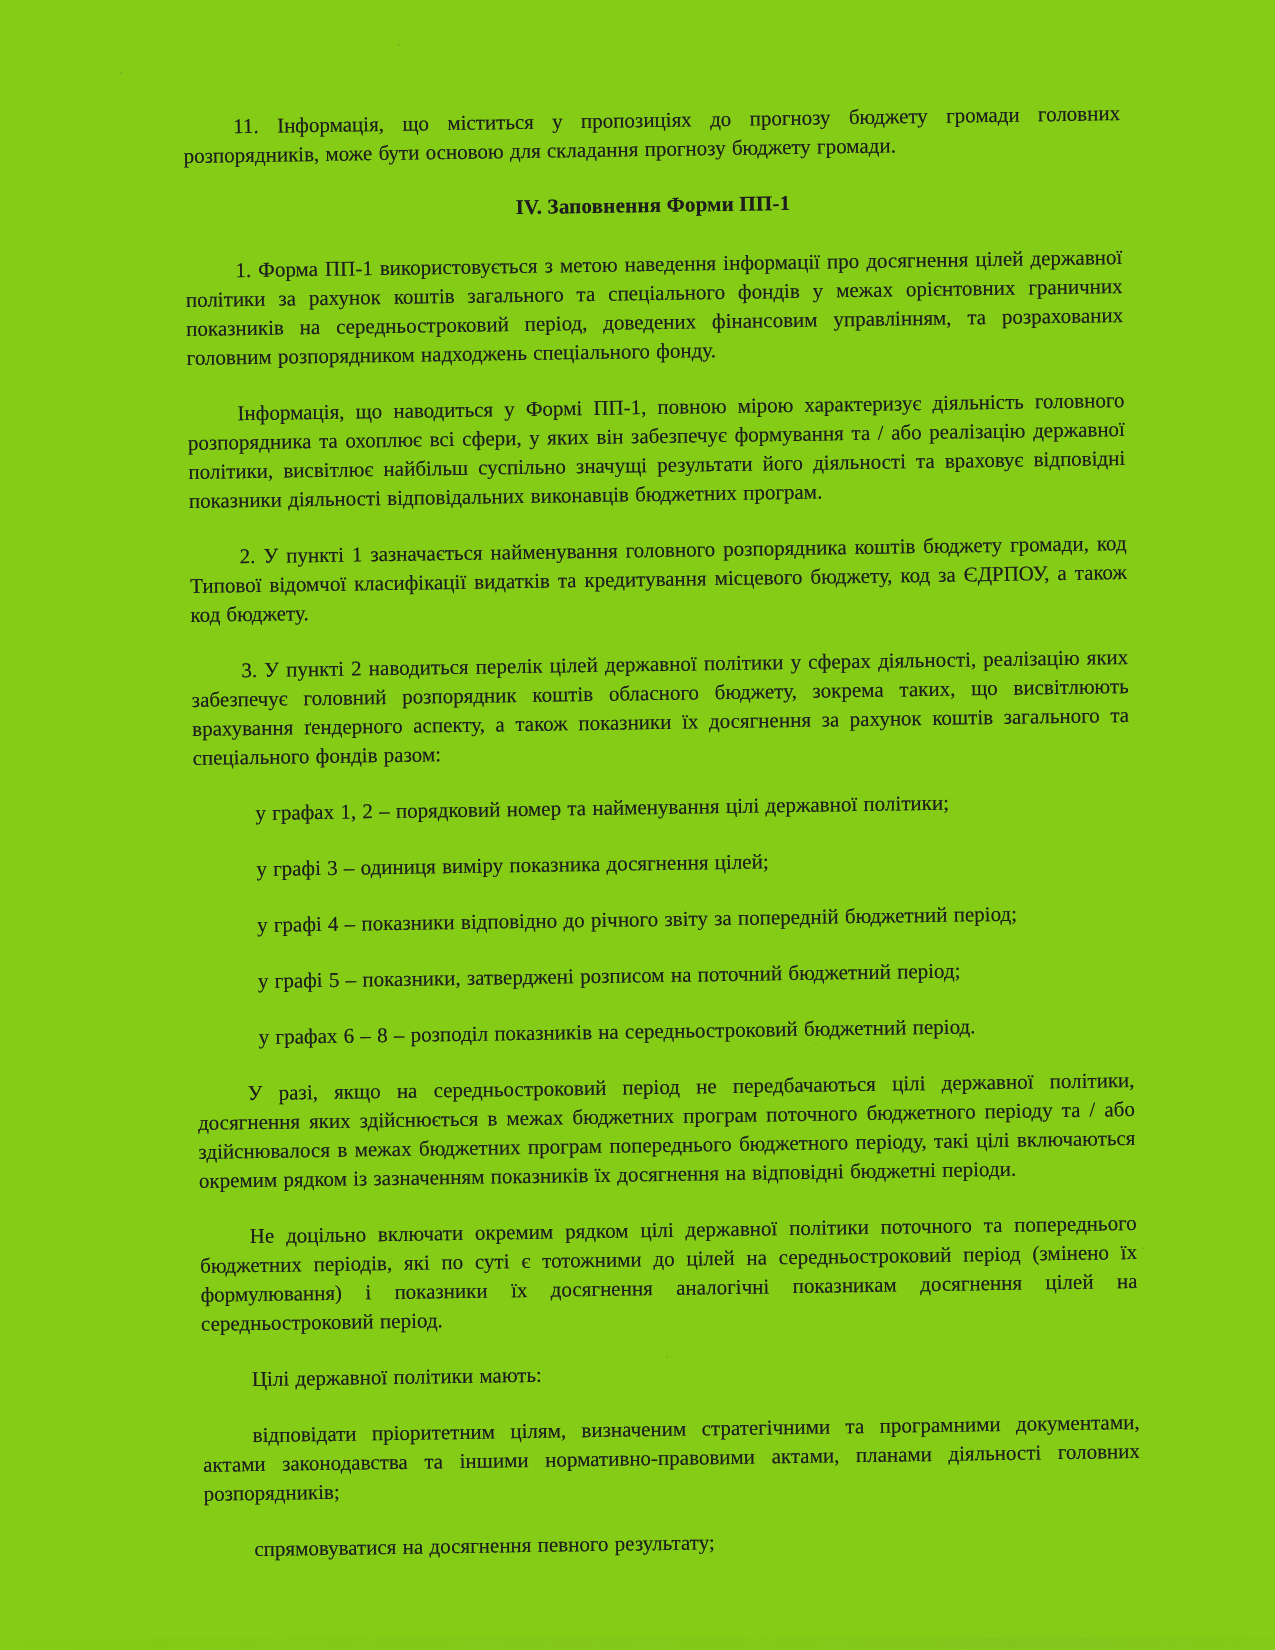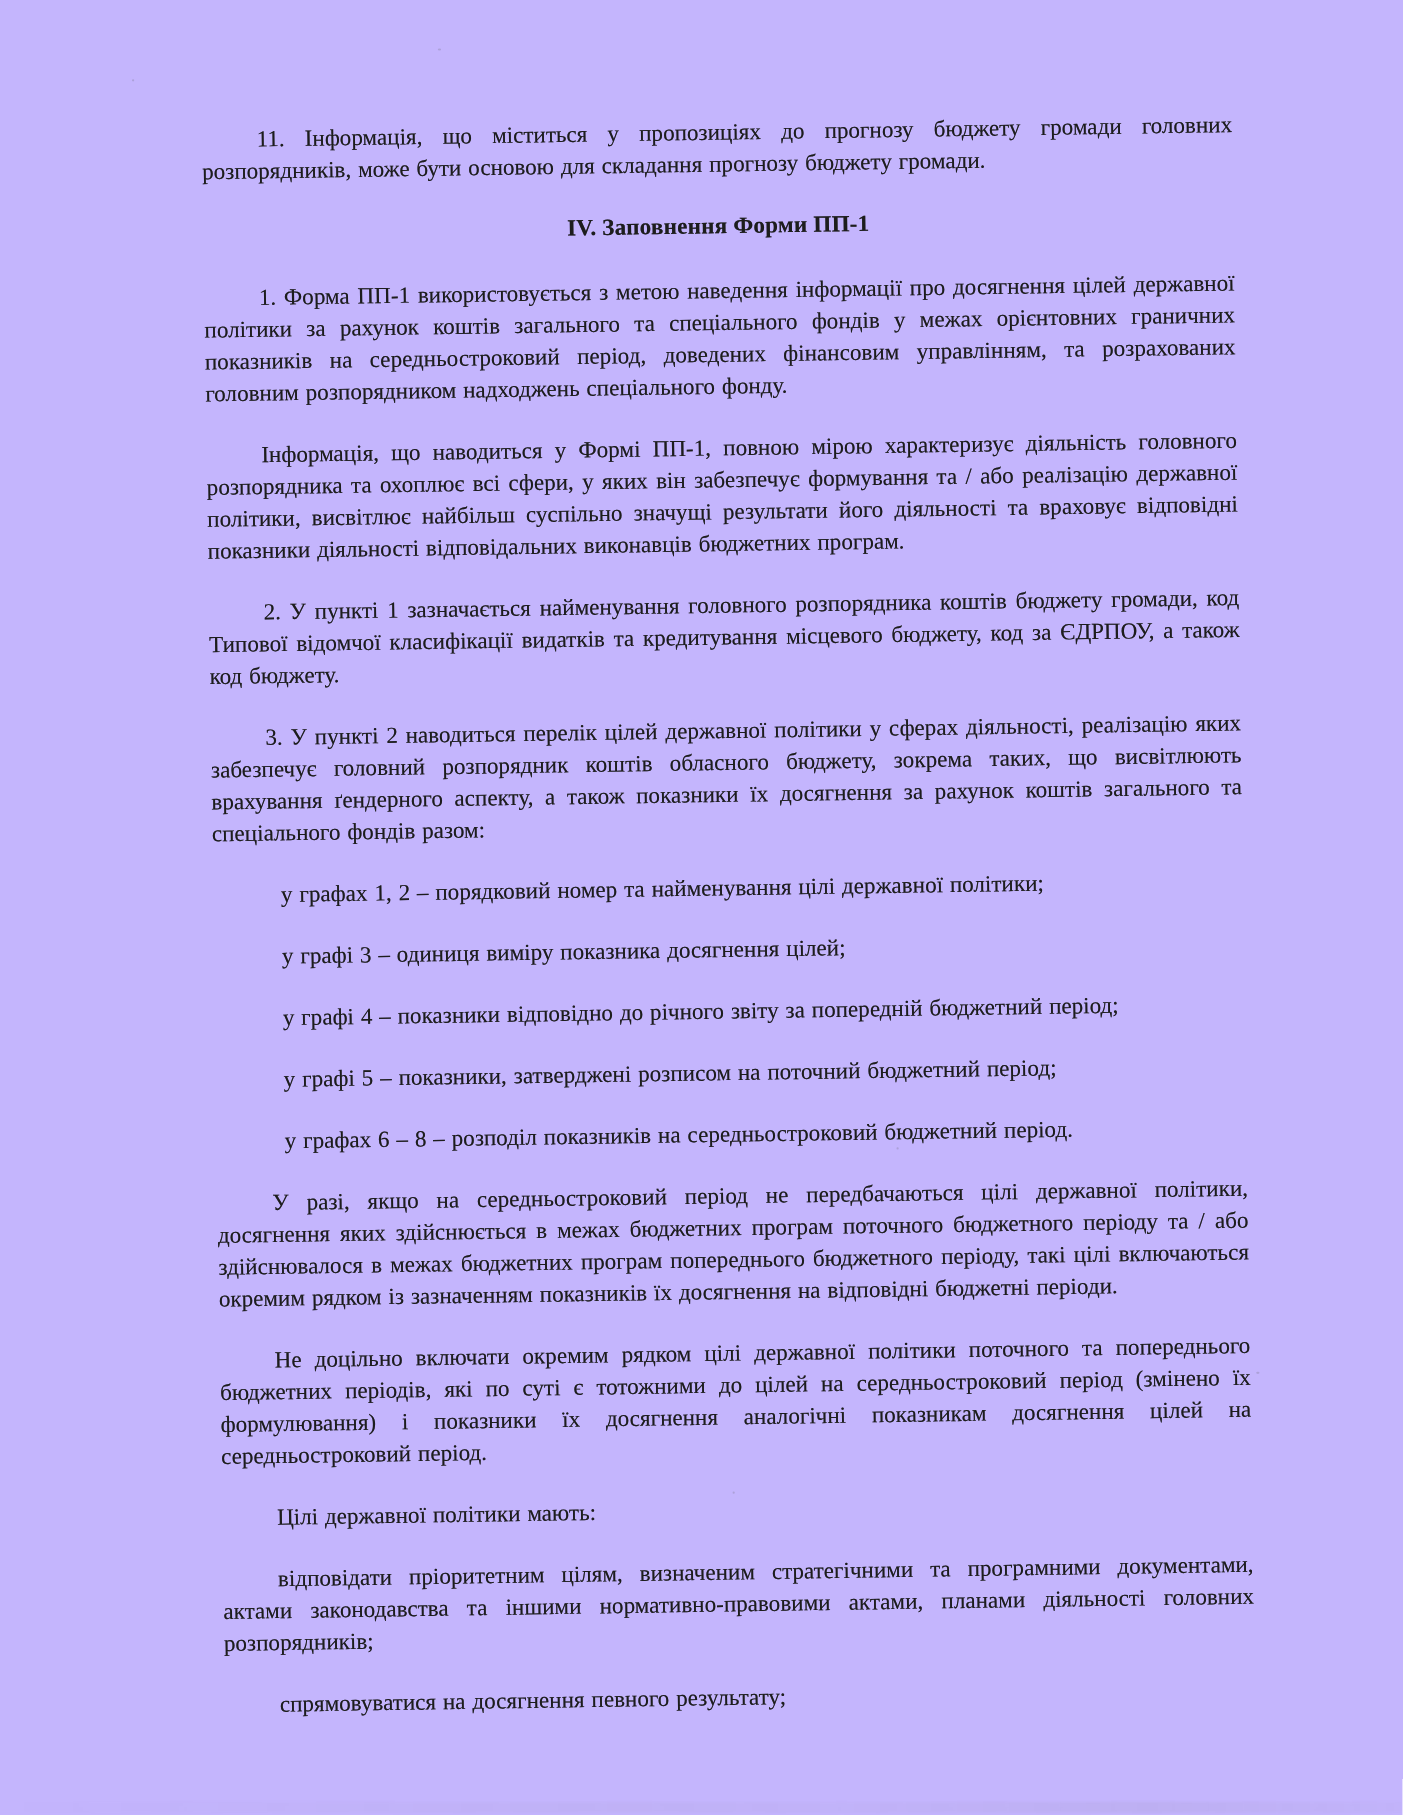--- a/index.html
+++ b/index.html
@@ -5,21 +5,21 @@
 <style>
   html, body {
     margin: 0;
     padding: 0;
     background: #ffffff;
   }
   .page {
     position: relative;
     width: 1275px;
     height: 1650px;
-    background: #c4b5fd;
+    background: #84cc16;
     overflow: hidden;
   }
   .content {
     position: absolute;
     left: 183px;
     top: 106px;
     width: 937px;
     transform: rotate(-0.85deg);
     transform-origin: 50% 0;
     font-family: "Liberation Serif", "DejaVu Serif", serif;

